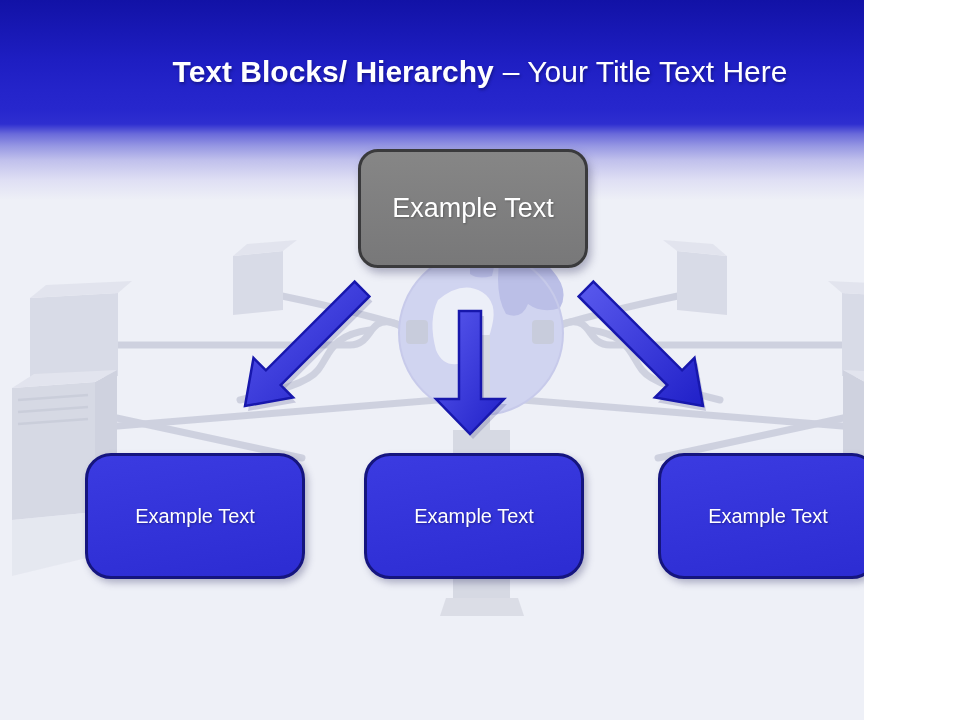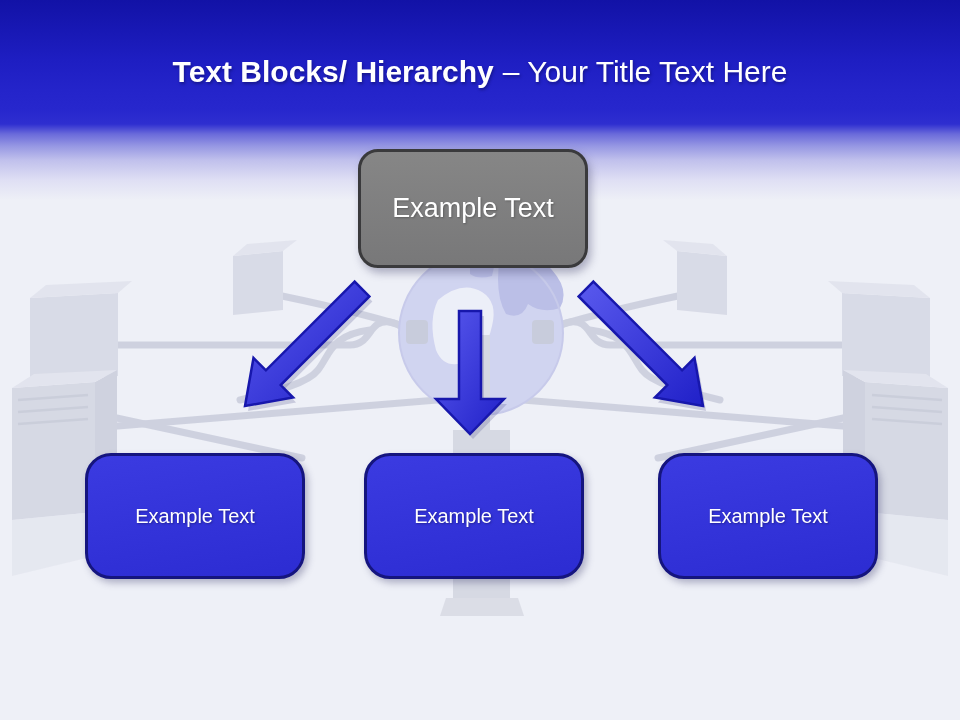--- a/index.html
+++ b/index.html
@@ -1,17 +1,17 @@
 <!DOCTYPE html>
 <html><head>
 <meta charset="utf-8">
 <style>
   html,body{margin:0;padding:0;background:#ffffff;}
   .slide{
-    position:relative;width:960px;height:720px;overflow:hidden;
+    position:relative;width:864px;height:720px;overflow:hidden;
     background:#eef0f7;
     font-family:"Liberation Sans", sans-serif;
   }
   
   .titlebar{
     position:absolute;left:0;top:0;width:960px;height:200px;
     background:linear-gradient(180deg,
       #1212a6 0%,#1818b4 15%,#1e1ec2 30%,#2424ca 45%,#2727cd 55%,
       #2e2ed0 62%,#6a6ada 67%,#9697e3 73%,#c0c0ec 80%,#dfdff4 90%,#eef0f7 100%);
   }

